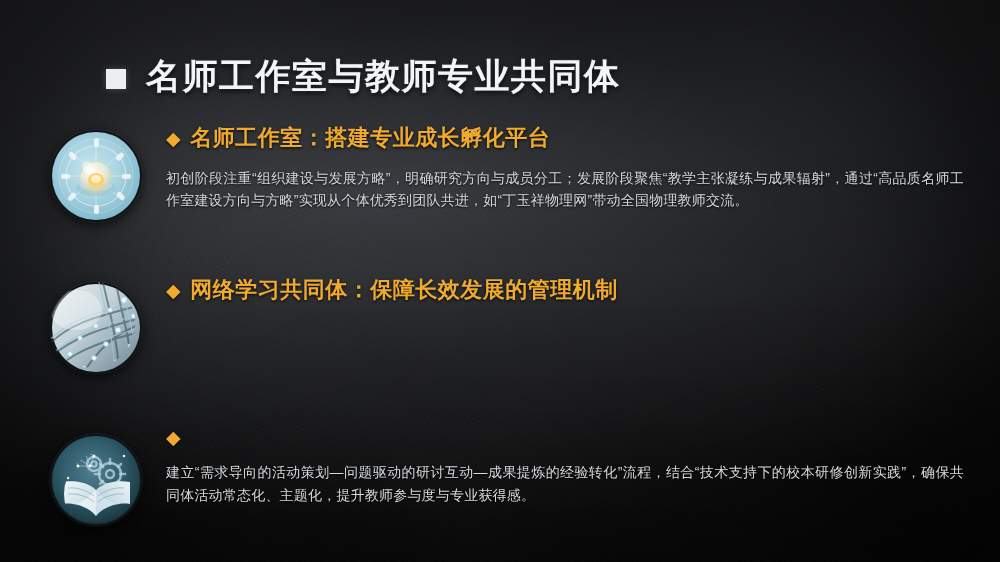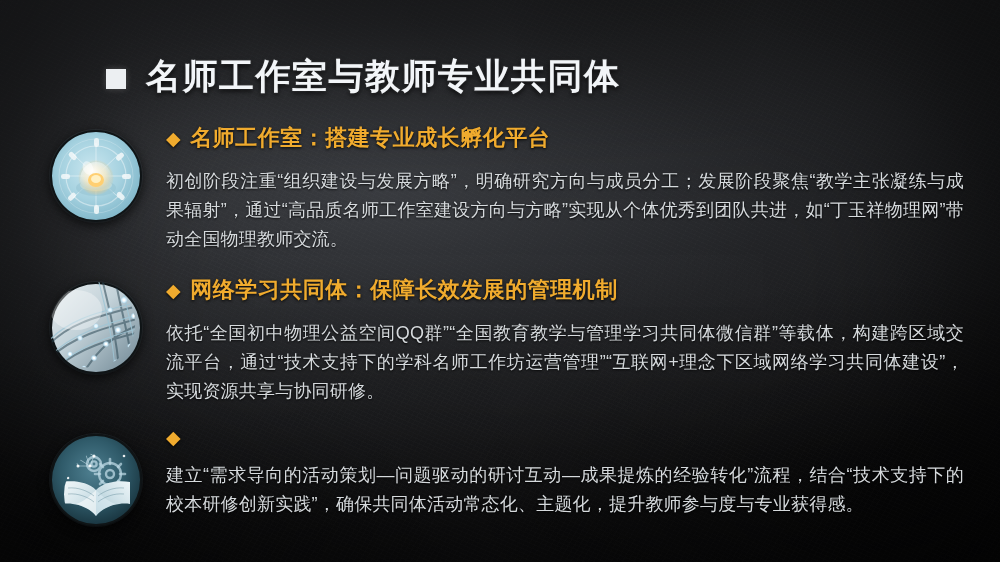--- a/index.html
+++ b/index.html
@@ -111,21 +111,21 @@
     margin-bottom:14px;
   }
   .diamond{
     color:#f0ab2e;
     font-size:19px;
     flex:none;
     line-height:1;
     text-shadow:0 1px 3px rgba(0,0,0,.9);
   }
   .sec-para{
-    font-size:18px;
+    font-size:14px;
     line-height:1.62;
     color:#d6dadd;
     text-align:justify;
     text-indent:0;
     text-shadow:0 1px 2px rgba(0,0,0,.85);
     letter-spacing:.2px;
   }
 </style>
 </head>
 <body>
@@ -261,21 +261,20 @@
             </g>
             <ellipse cx="26" cy="28" rx="26" ry="20" fill="rgba(255,255,255,.35)"></ellipse>
           </g>
         </svg>
       </div>
       <div class="sec-body">
         <div class="sec-head">
           <span class="diamond">◆</span>
           <span>网络学习共同体：保障长效发展的管理机制</span>
         </div>
-        <div class="sec-para">依托“全国初中物理公益空间QQ群”“全国教育教学与管理学习共同体微信群”等载体，构建跨区域交流平台，通过“技术支持下的学科名师工作坊运营管理”“互联网+理念下区域网络学习共同体建设”，实现资源共享与协同研修。</div>
       </div>
     </div>
 
     <div class="section sec-3">
       <div class="thumb">
         <svg viewBox="0 0 92 92" xmlns="http://www.w3.org/2000/svg">
           <defs>
             <radialGradient id="bk-bg" cx="46%" cy="40%" r="66%">
               <stop offset="0%" stop-color="#4e7f90"></stop>
               <stop offset="55%" stop-color="#2f5a69"></stop>

